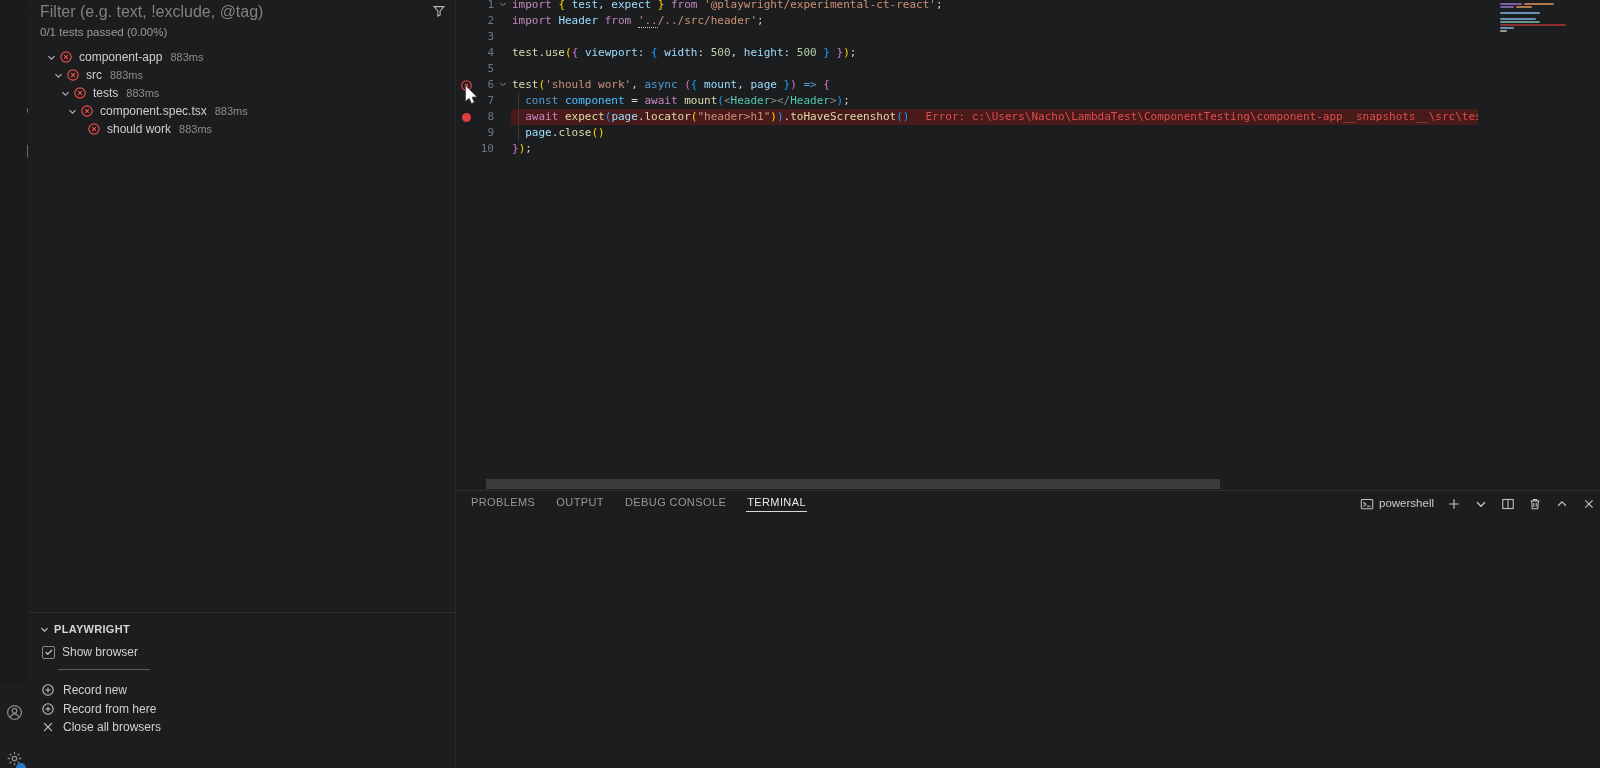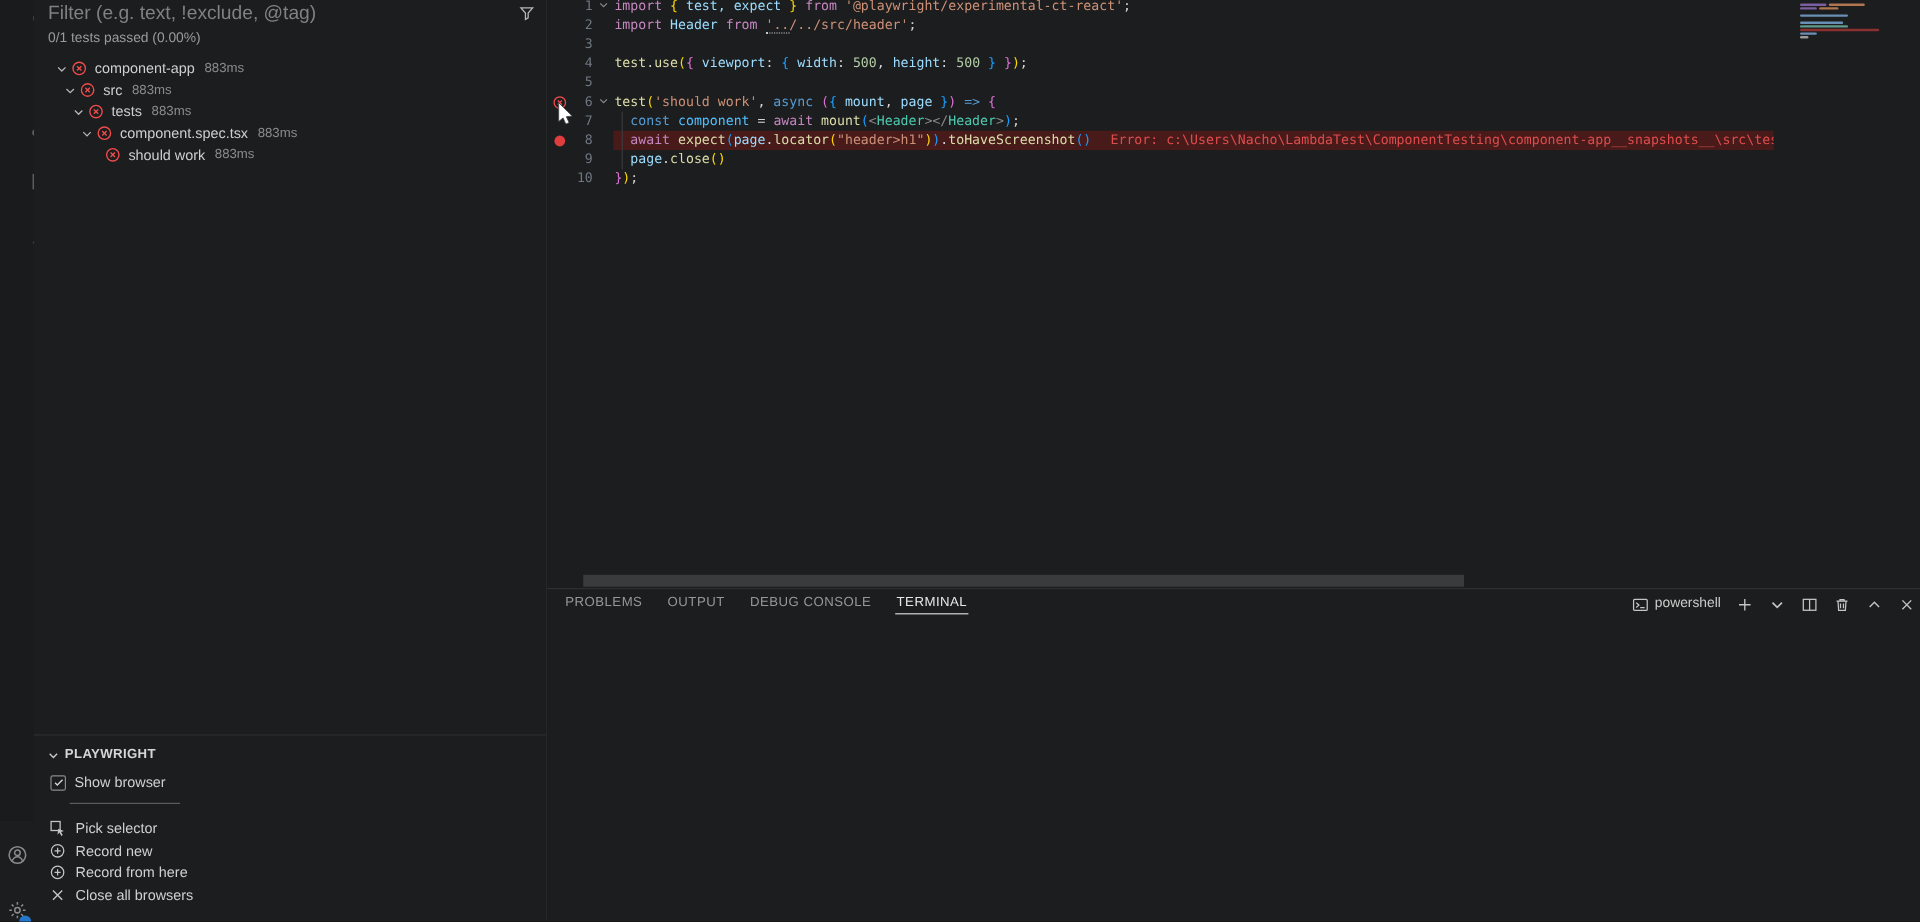--- a/index.html
+++ b/index.html
@@ -259,29 +259,20 @@
               <path d="M3 8.4l3 3L13 4.6"></path>
             </svg>
           </span>
         <span class="pw-check-label">Show browser</span>
       </div>
       <div class="pw-hr"></div>
       <div class="pw-actions">
           <div class="pw-item">
             <span class="ic ">
               <svg viewBox="0 0 16 16" fill="none" stroke="currentColor" stroke-width="1.2">
-                <rect x="1.8" y="1.8" width="8.6" height="8.6"></rect>
-                <path d="M8.6 8.6l5.4 2.3-2.7.8 1.6 3-1.4.8-1.6-3.1-2 2.1z" fill="currentColor" stroke="none"></path>
-              </svg>
-            </span>
-            <span>Pick selector</span>
-          </div>
-          <div class="pw-item">
-            <span class="ic ">
-              <svg viewBox="0 0 16 16" fill="none" stroke="currentColor" stroke-width="1.2">
                 <circle cx="8" cy="8" r="5.9"></circle>
                 <path d="M8 5.1v5.8M5.1 8h5.8"></path>
               </svg>
             </span>
             <span>Record new</span>
           </div>
           <div class="pw-item">
             <span class="ic ">
               <svg viewBox="0 0 16 16" fill="none" stroke="currentColor" stroke-width="1.2">
                 <circle cx="8" cy="8" r="5.9"></circle>

